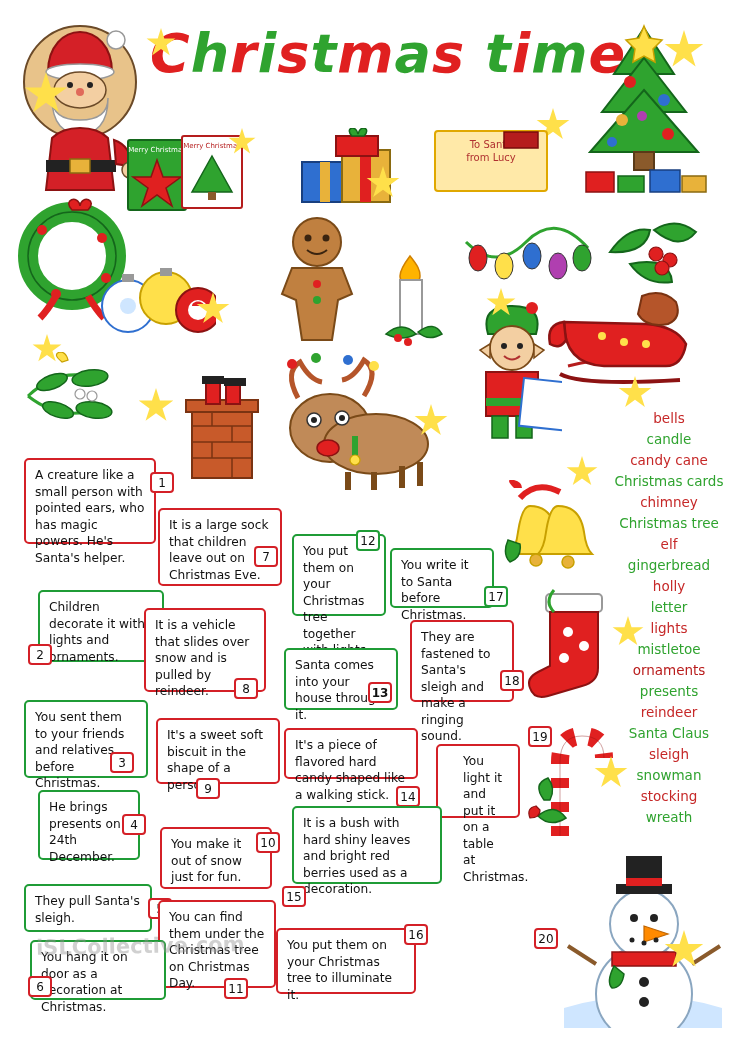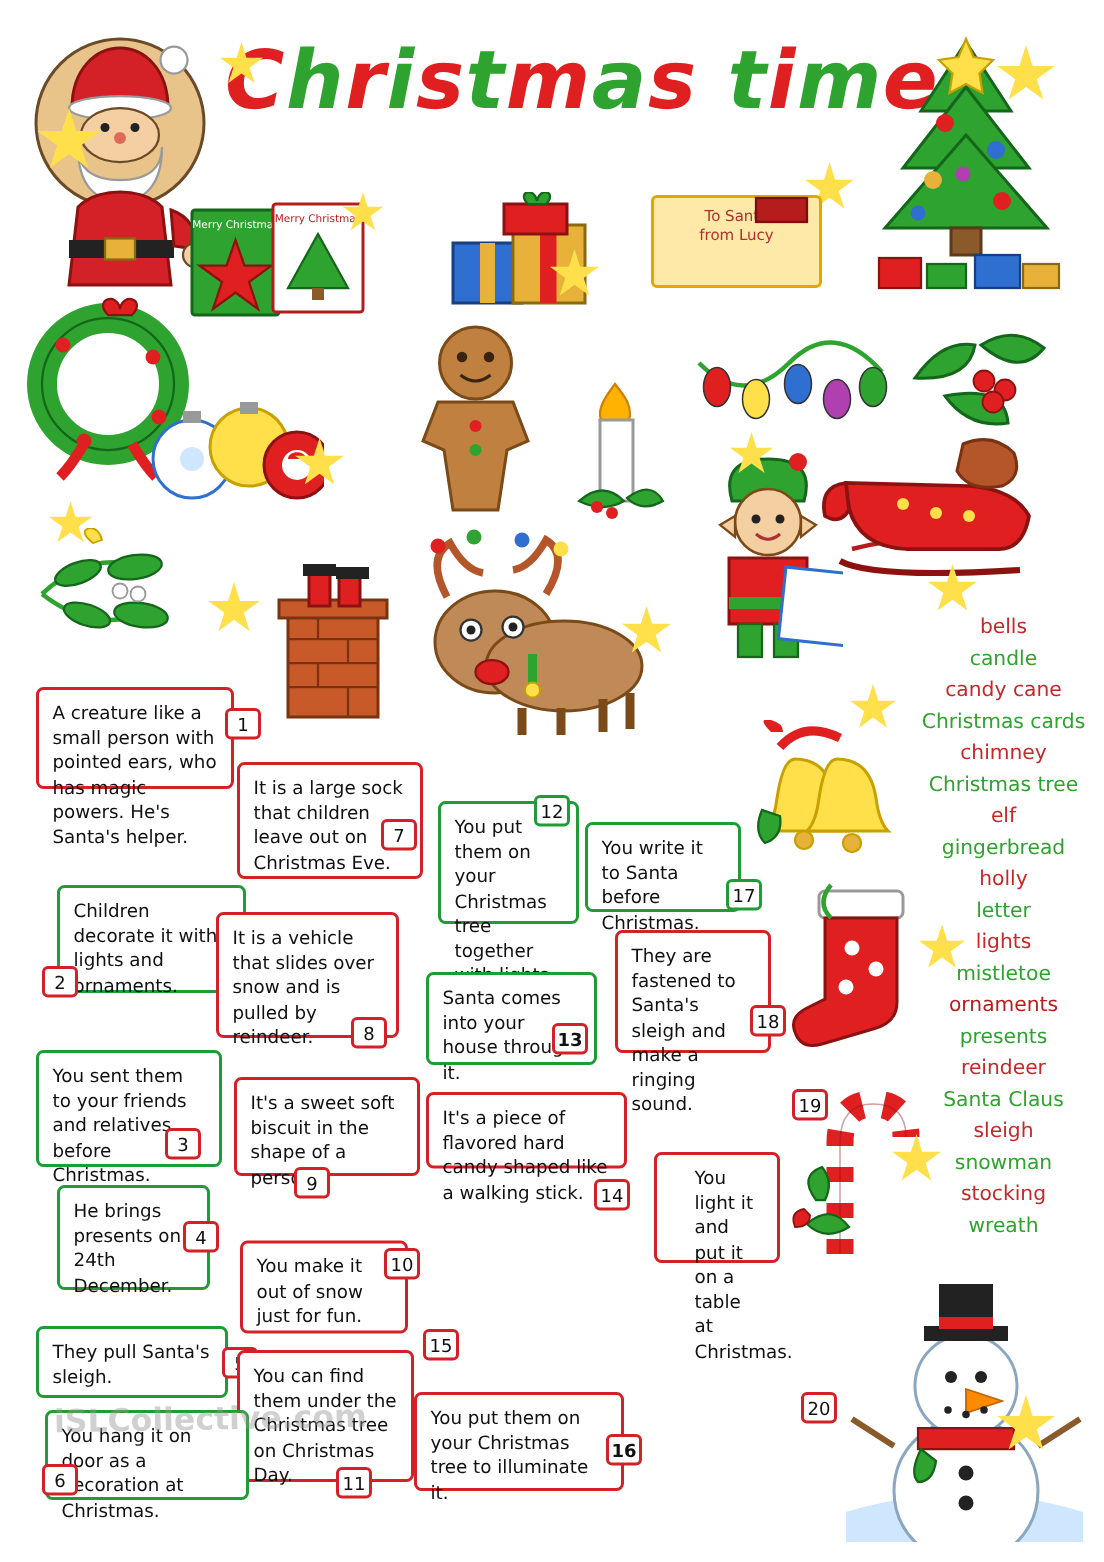--- a/index.html
+++ b/index.html
@@ -401,21 +401,21 @@
     <div style="color:#b91c1c">ornaments</div>
     <div style="color:#2fa32f">presents</div>
     <div style="color:#c62828">reindeer</div>
     <div style="color:#2fa32f">Santa Claus</div>
     <div style="color:#c62828">sleigh</div>
     <div style="color:#2fa32f">snowman</div>
     <div style="color:#c62828">stocking</div>
     <div style="color:#2fa32f">wreath</div>
   </div>
 
-  <div class="defbox red" style="left:24px;top:458px;width:132px;height:68px;">
+  <div class="defbox red" style="left:24px;top:458px;width:132px;height:86px;">
     <span>A creature like a small person with pointed ears, who has magic powers. He's Santa's helper.</span>
   </div>
   <div class="num" style="left:150px;top:472px;">1</div>
 
   <div class="defbox red" style="left:158px;top:508px;width:124px;height:78px;">
     <span>It is a large sock that children leave out on Christmas Eve.</span>
   </div>
   <div class="num" style="left:254px;top:546px;">7</div>
 
   <div class="defbox" style="left:292px;top:534px;width:94px;height:82px;">
@@ -456,53 +456,56 @@
   <div class="defbox red" style="left:156px;top:718px;width:124px;height:66px;">
     <span>It's a sweet soft biscuit in the shape of a person.</span>
   </div>
   <div class="num" style="left:196px;top:778px;">9</div>
 
   <div class="defbox red" style="left:284px;top:728px;width:134px;height:51px;">
     <span>It's a piece of flavored hard candy shaped like a walking stick.</span>
   </div>
   <div class="num" style="left:396px;top:786px;">14</div>
 
-  <div class="defbox red" style="left:436px;top:768px;width:84px;height:74px;padding-left:25px;">
+  <div class="defbox red" style="left:436px;top:744px;width:84px;height:74px;padding-left:25px;">
     <span>You light it and put it on a table at Christmas.</span>
   </div>
   <div class="num" style="left:528px;top:726px;">19</div>
 
   <div class="defbox" style="left:38px;top:790px;width:102px;height:70px;">
     <span>He brings presents on 24th December.</span>
   </div>
   <div class="num" style="left:122px;top:814px;">4</div>
 
   <div class="defbox red" style="left:160px;top:814px;width:112px;height:62px;margin-top:13px;">
     <span>You make it out of snow just for fun.</span>
   </div>
   <div class="num" style="left:256px;top:832px;">10</div>
 
+  <div class="defbox" style="left:292px;top:806px;width:150px;height:78px;">
+    <span>It is a bush with hard shiny leaves and bright red berries used as a decoration.</span>
+  </div>
   <div class="num" style="left:282px;top:886px;">15</div>
 
   <div class="num" style="left:534px;top:928px;">20</div>
 
   <div class="defbox" style="left:24px;top:884px;width:128px;height:48px;">
     <span>They pull Santa's sleigh.</span>
   </div>
   <div class="num" style="left:148px;top:898px;">5</div>
 
   <div class="defbox red" style="left:158px;top:900px;width:118px;height:88px;">
     <span>You can find them under the Christmas tree on Christmas Day.</span>
   </div>
   <div class="num" style="left:224px;top:978px;">11</div>
 
   <div class="defbox red" style="left:276px;top:928px;width:140px;height:66px;">
     <span>You put them on your Christmas tree to illuminate it.</span>
   </div>
-  <div class="num" style="left:404px;top:956px;font-weight:bold;">16</div>
+  <div class="num" style="left:404px;top:924px;">16</div>
 
   <div class="defbox" style="left:30px;top:940px;width:136px;height:60px;">
     <span>You hang it on door as a decoration at Christmas.</span>
   </div>
   <div class="num" style="left:28px;top:976px;">6</div>
 
   <div class="watermark">iSLCollective.com</div>
 
 </div>
 

